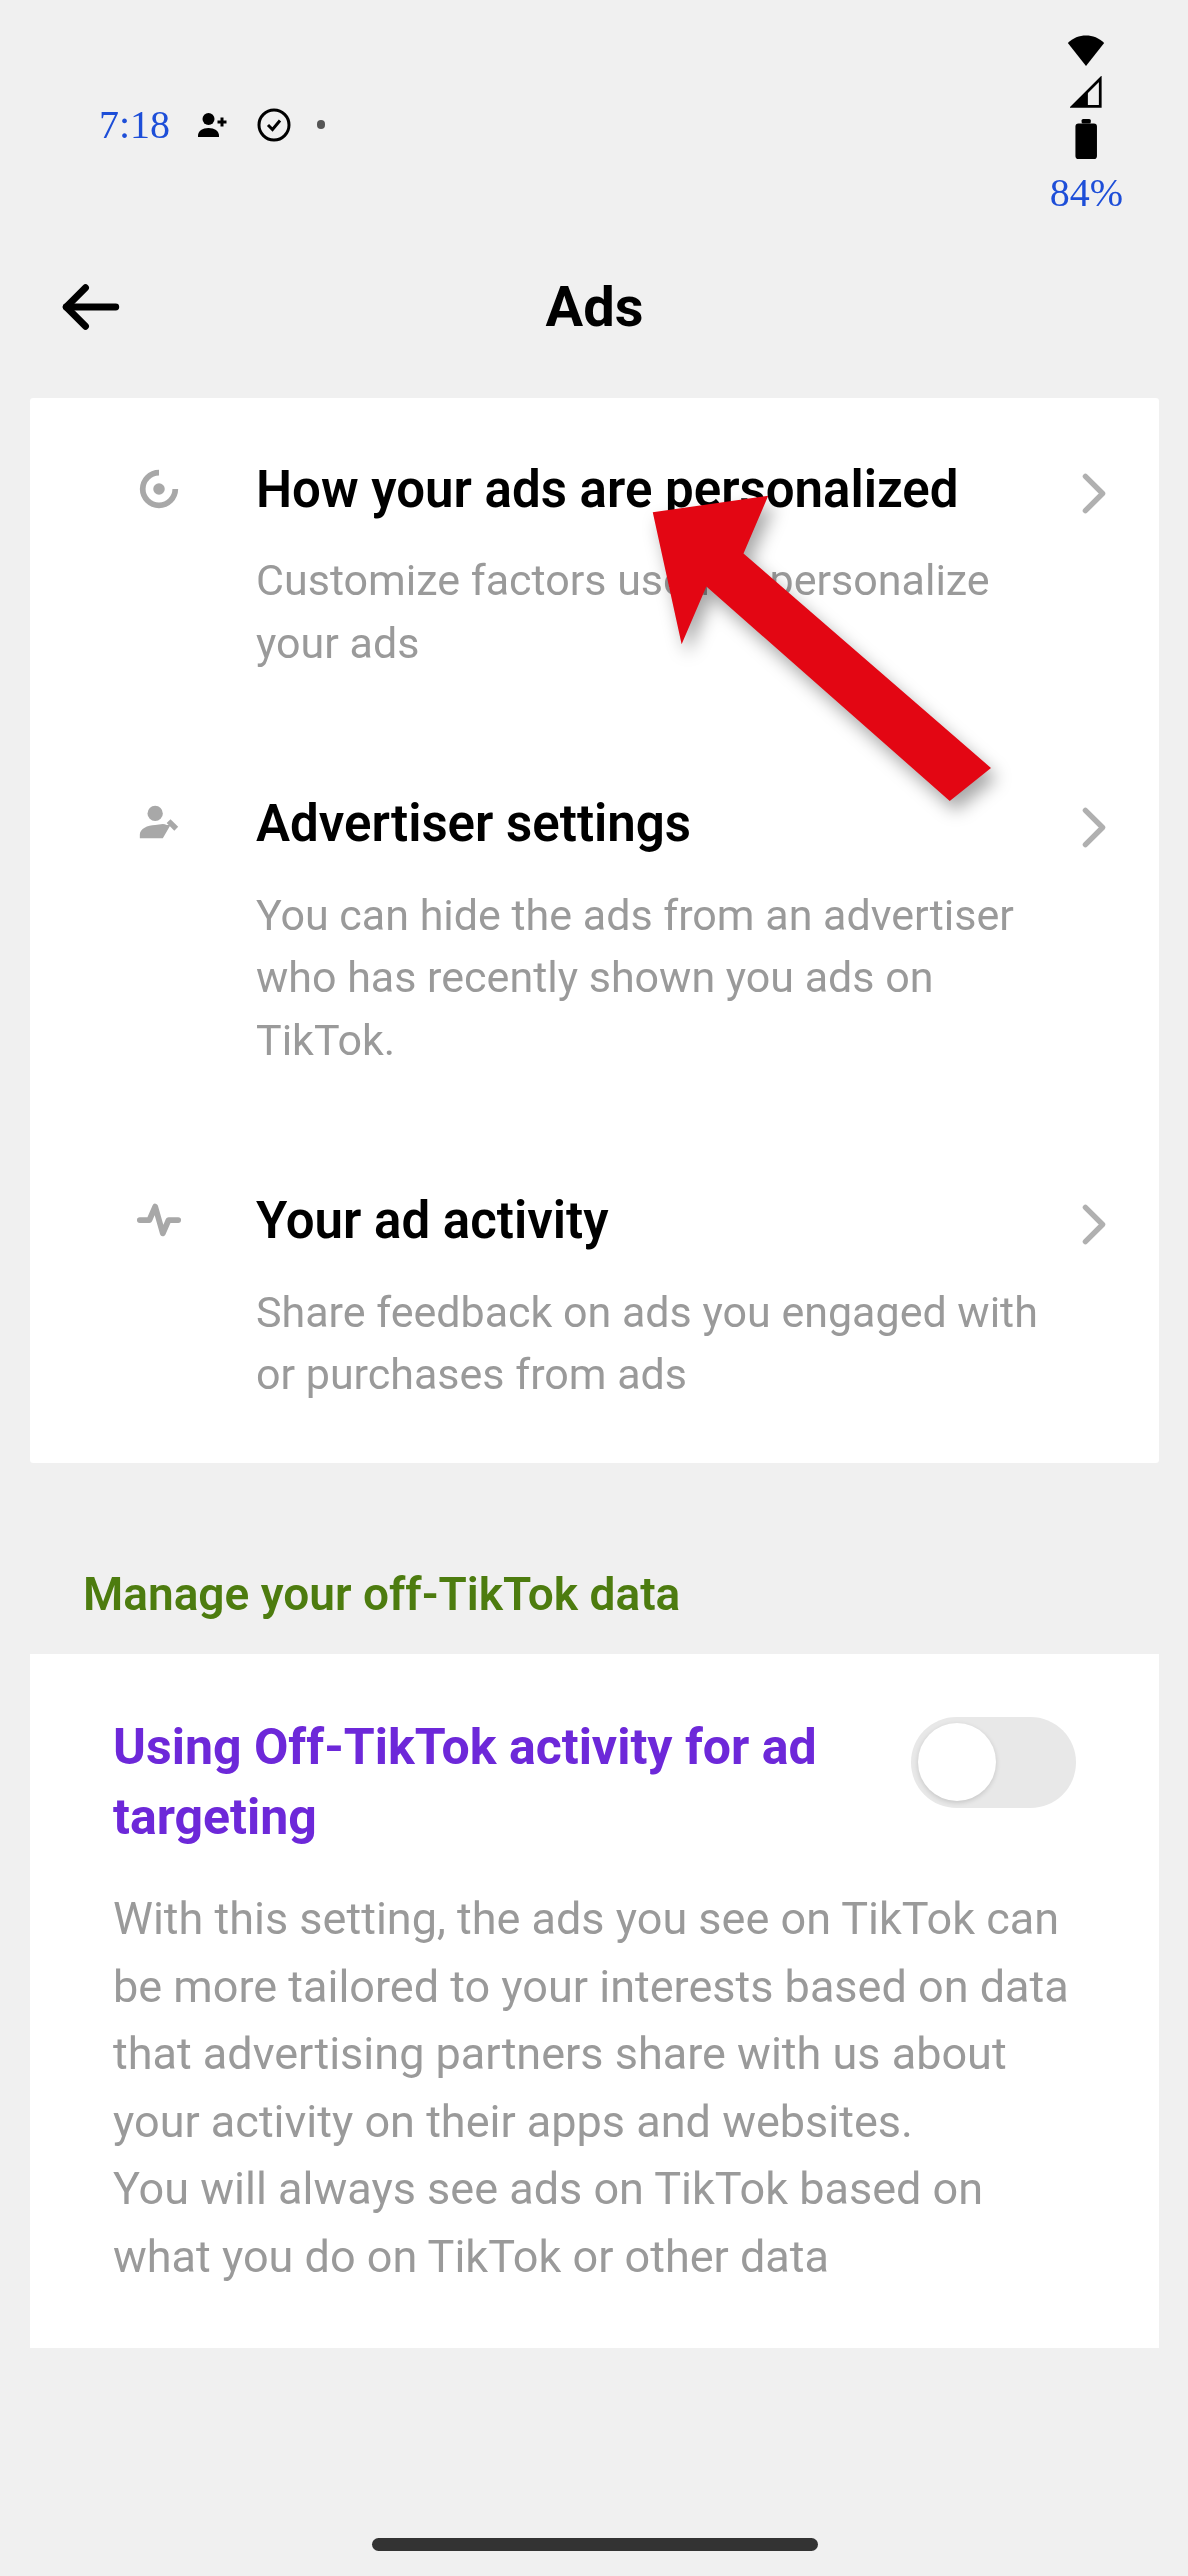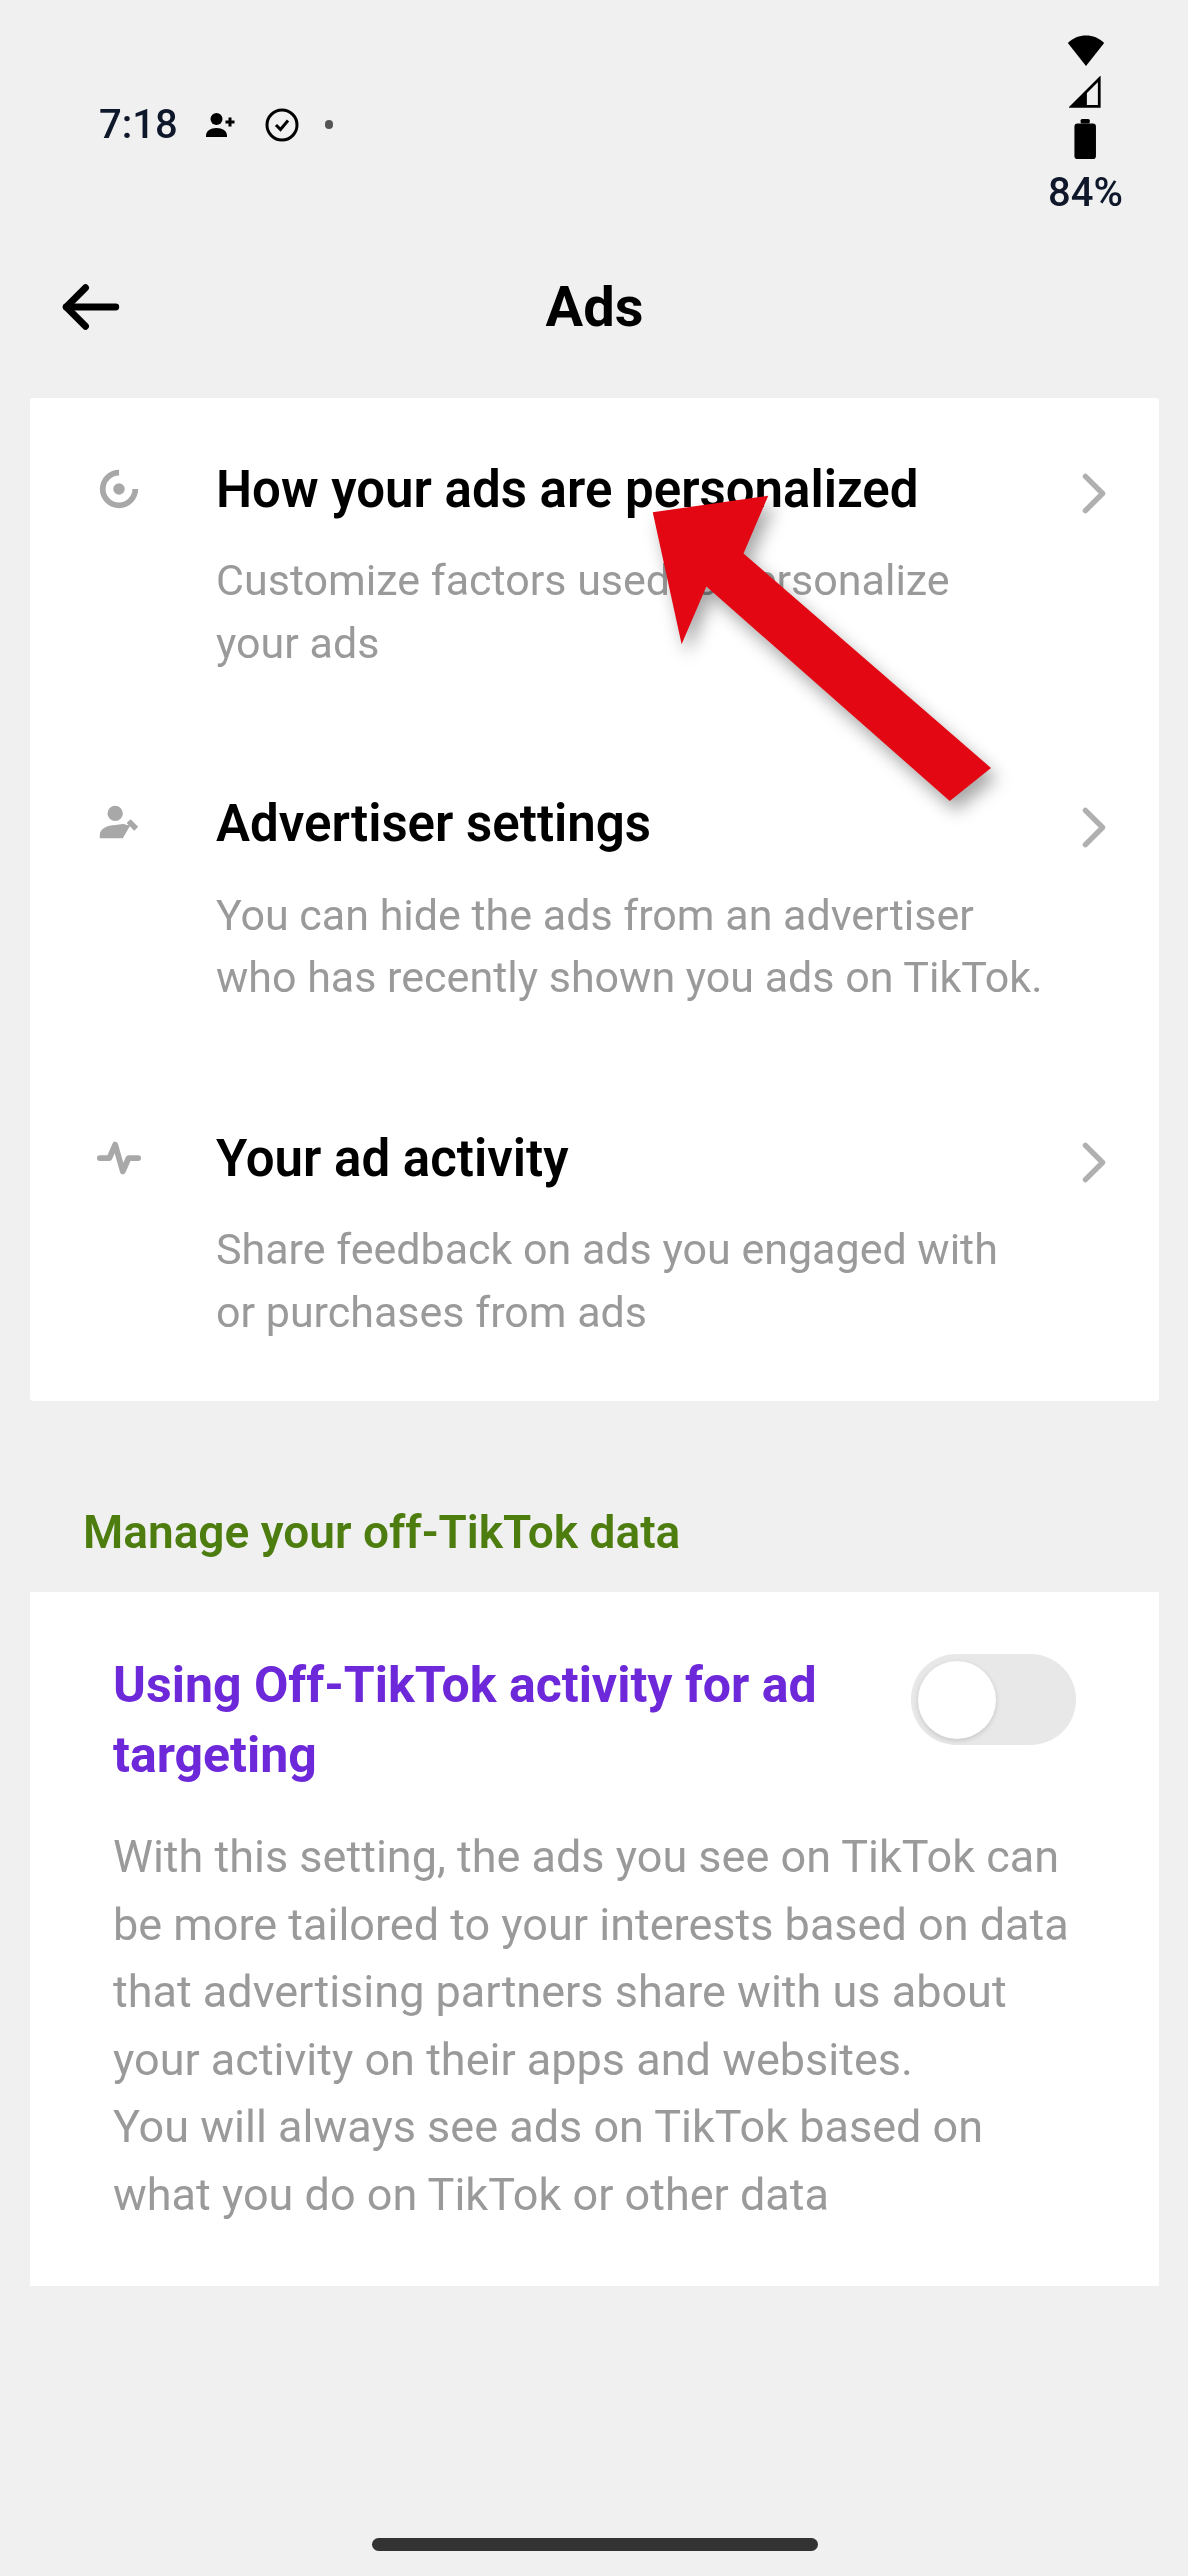--- a/index.html
+++ b/index.html
@@ -19,21 +19,22 @@
     
     
     .status-bar {
       display: flex;
       justify-content: space-between;
       align-items: center;
       padding: 33px 66px 16.5px 99px;
       background: #f0f0f0;
       font-size: 40px;
       font-weight: 500;
-      color: #0f172a;
+      color: #1d4ed8;
+      font-family: Liberation Serif, serif;
     }
     
     .status-left {
       display: flex;
       align-items: center;
       gap: 25px;
     }
     
     .status-right {
       display: flex;
@@ -77,20 +78,21 @@
       font-size: 56px;
       font-weight: 700;
       color: #000;
     }
     
     
     .settings-section {
       background: #fff;
       margin: 0 30px;
       border-radius: 3.3px;
+      padding-left: 40px;
     }
     
     .settings-item {
       padding: 58px 50px 58px 83px;
       display: flex;
       position: relative;
       cursor: pointer;
     }
     
     .settings-item-icon {

